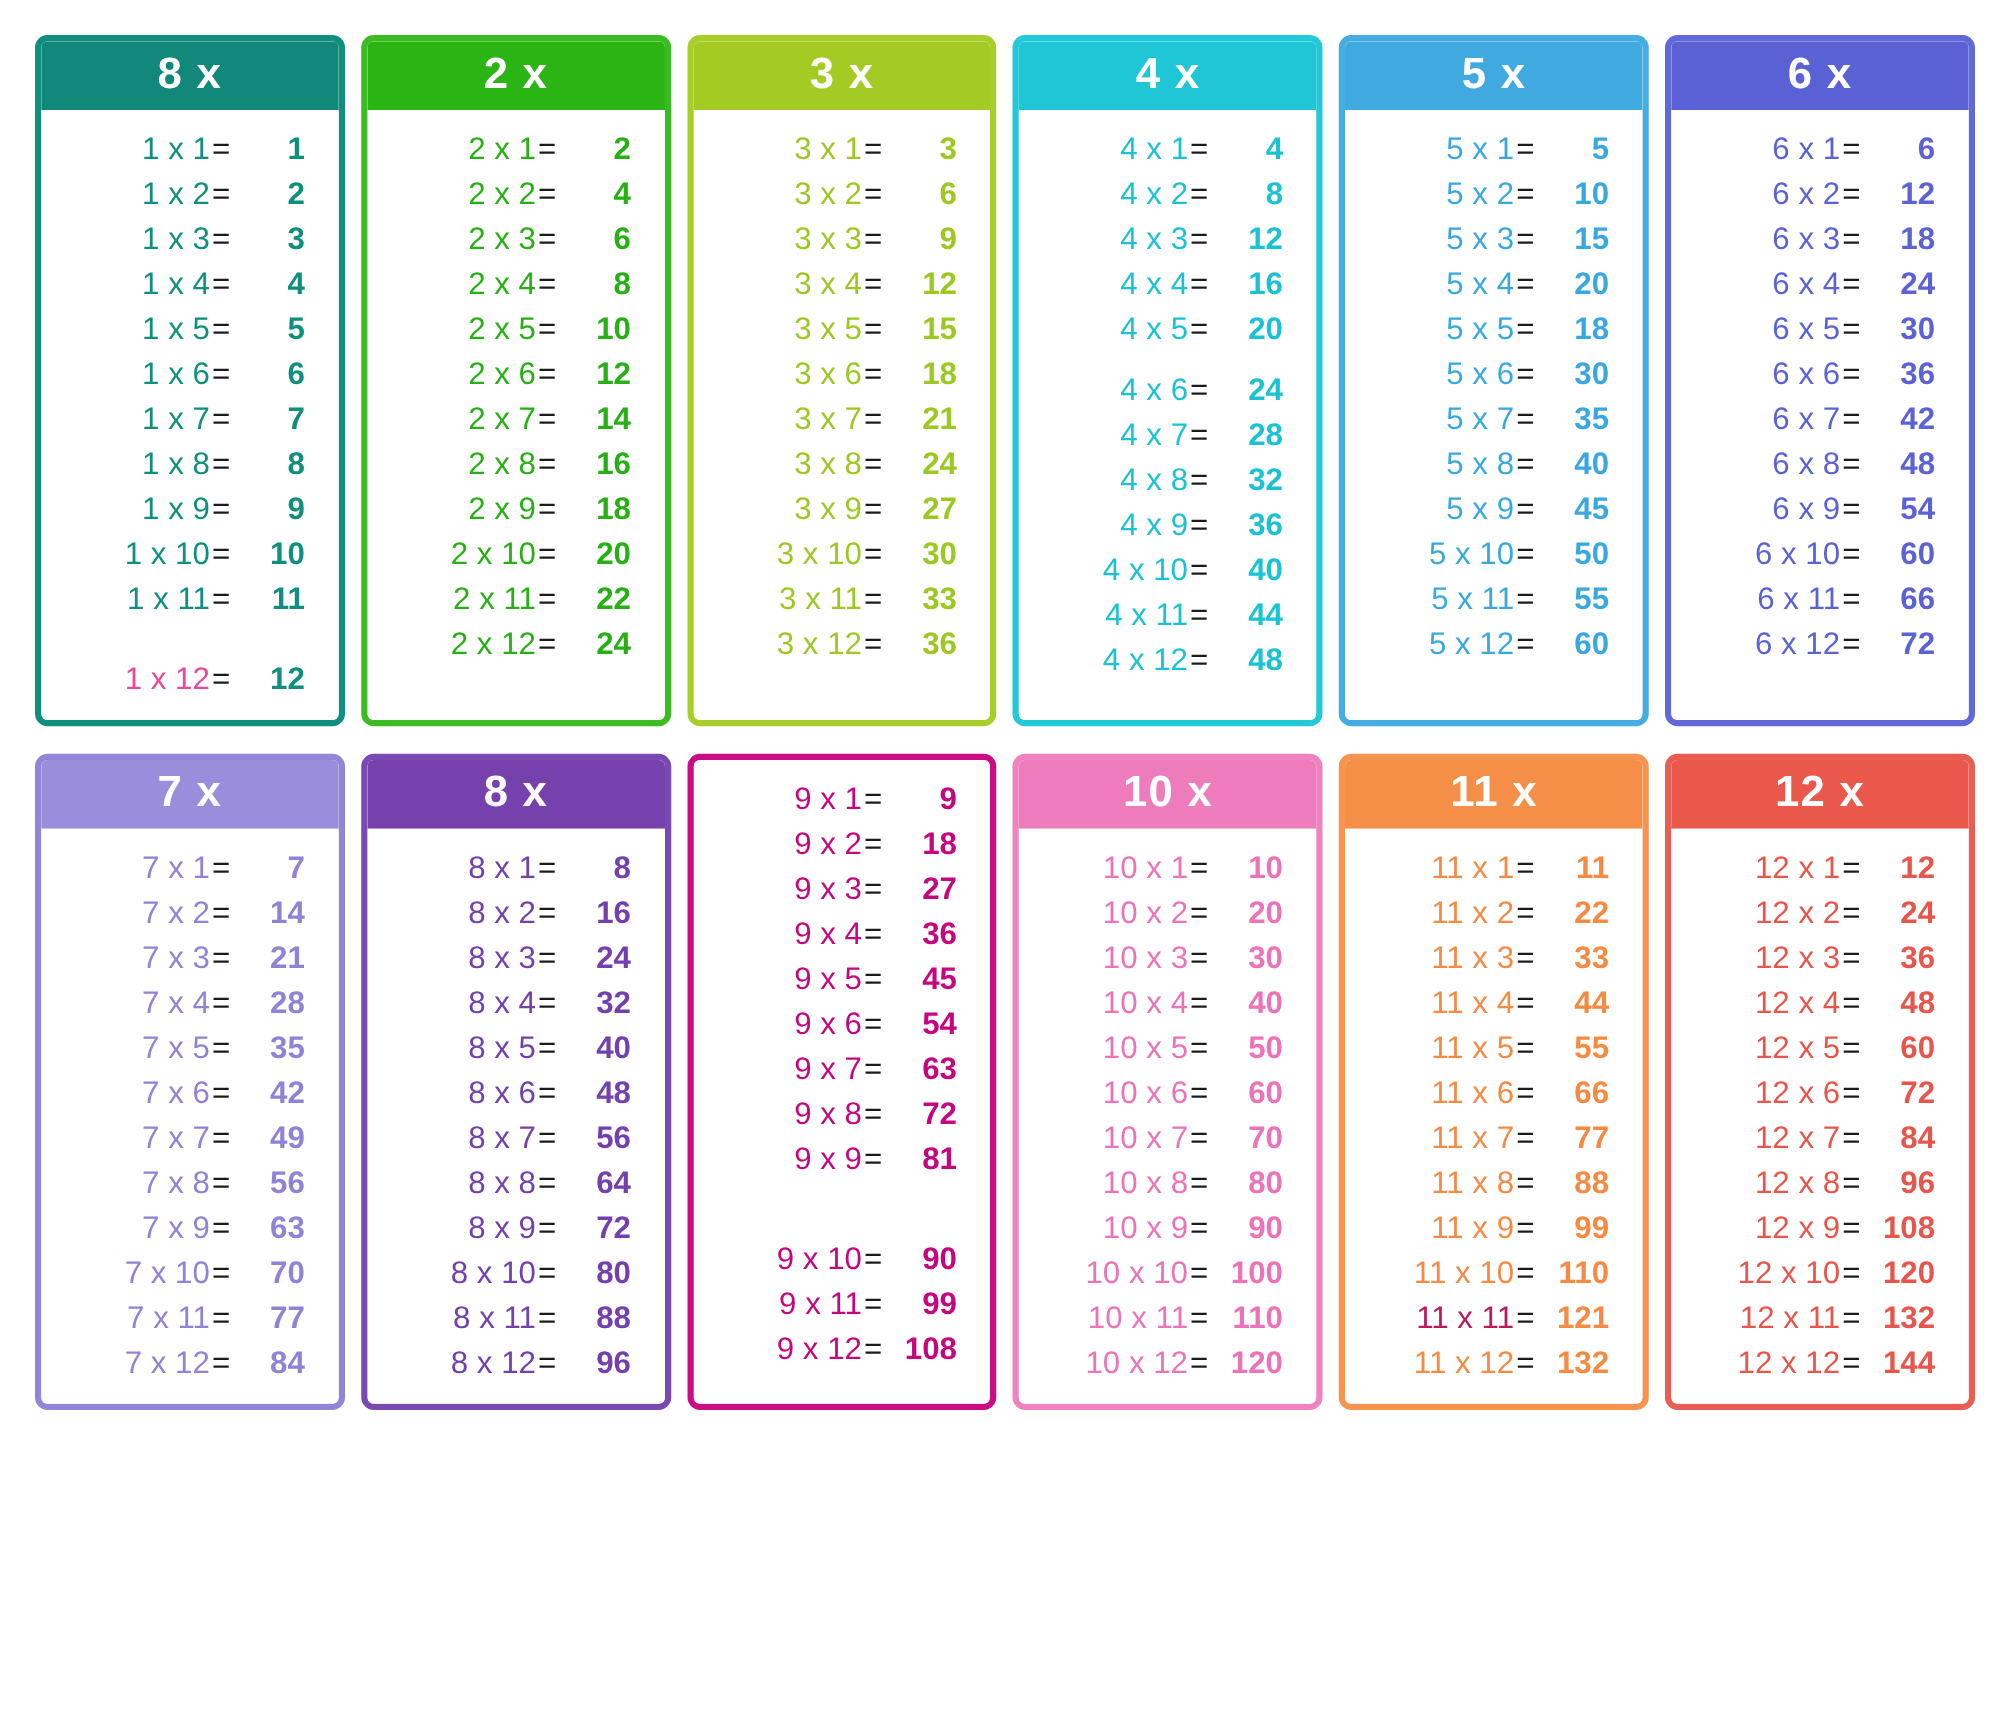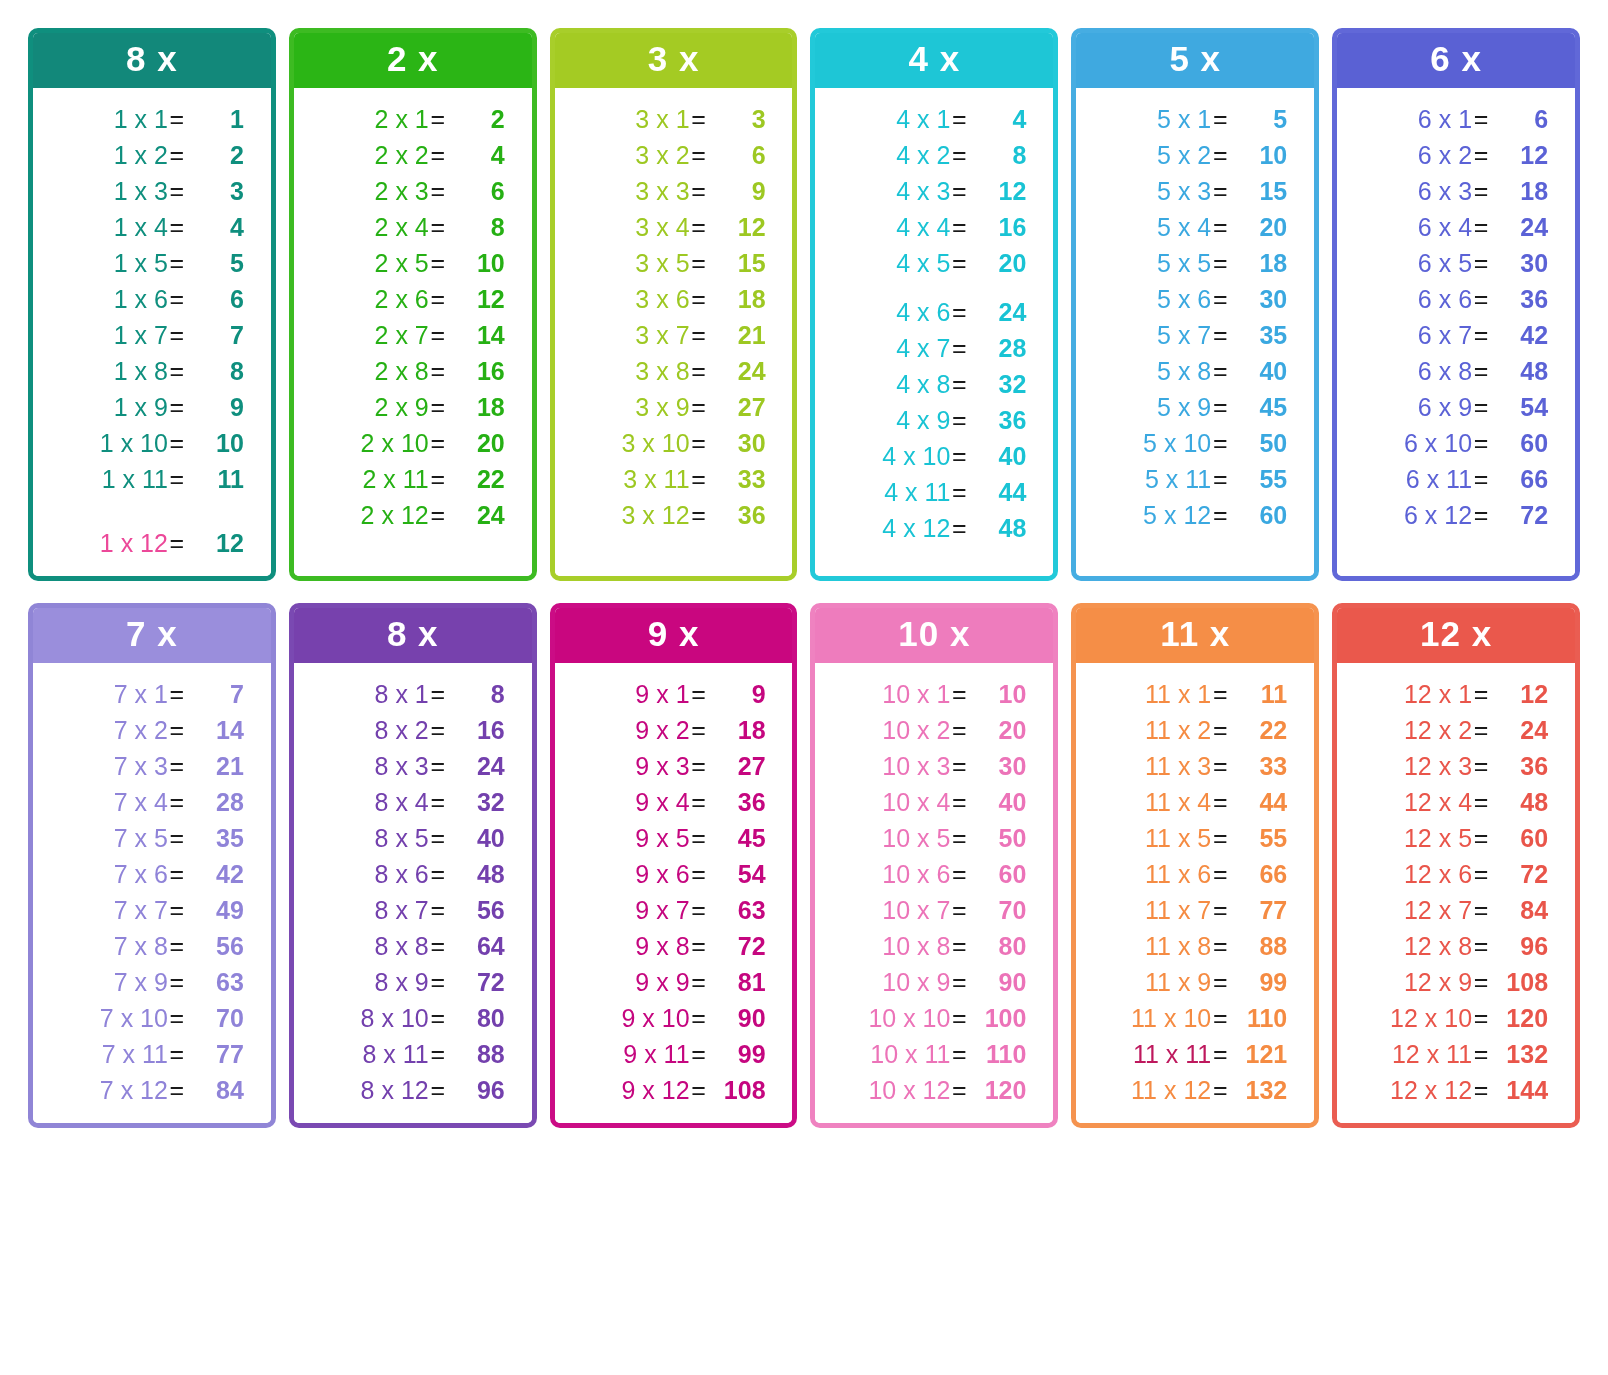--- a/index.html
+++ b/index.html
@@ -208,32 +208,31 @@
         <div class="row"><span class="lhs" style="color: rgb(115, 64, 173);"><span>8</span> <span>x</span> <span>6</span></span><span class="eq">=</span><span class="prod" style="color: rgb(115, 64, 173);">48</span></div>
         <div class="row"><span class="lhs" style="color: rgb(115, 64, 173);"><span>8</span> <span>x</span> <span>7</span></span><span class="eq">=</span><span class="prod" style="color: rgb(115, 64, 173);">56</span></div>
         <div class="row"><span class="lhs" style="color: rgb(115, 64, 173);"><span>8</span> <span>x</span> <span>8</span></span><span class="eq">=</span><span class="prod" style="color: rgb(115, 64, 173);">64</span></div>
         <div class="row"><span class="lhs" style="color: rgb(115, 64, 173);"><span>8</span> <span>x</span> <span>9</span></span><span class="eq">=</span><span class="prod" style="color: rgb(115, 64, 173);">72</span></div>
         <div class="row"><span class="lhs" style="color: rgb(115, 64, 173);"><span>8</span> <span>x</span> <span>10</span></span><span class="eq">=</span><span class="prod" style="color: rgb(115, 64, 173);">80</span></div>
         <div class="row"><span class="lhs" style="color: rgb(115, 64, 173);"><span>8</span> <span>x</span> <span>11</span></span><span class="eq">=</span><span class="prod" style="color: rgb(115, 64, 173);">88</span></div>
         <div class="row"><span class="lhs" style="color: rgb(115, 64, 173);"><span>8</span> <span>x</span> <span>12</span></span><span class="eq">=</span><span class="prod" style="color: rgb(115, 64, 173);">96</span></div>
       </div>
     </div>
     <div class="card" style="border-color: rgb(203, 12, 133);">
-      <div class="card-header" style="background: rgb(201, 6, 127);">9 x</div>
       <div class="card-body">
         <div class="row"><span class="lhs" style="color: rgb(197, 6, 127);"><span>9</span> <span>x</span> <span>1</span></span><span class="eq">=</span><span class="prod" style="color: rgb(197, 6, 127);">9</span></div>
         <div class="row"><span class="lhs" style="color: rgb(197, 6, 127);"><span>9</span> <span>x</span> <span>2</span></span><span class="eq">=</span><span class="prod" style="color: rgb(197, 6, 127);">18</span></div>
         <div class="row"><span class="lhs" style="color: rgb(197, 6, 127);"><span>9</span> <span>x</span> <span>3</span></span><span class="eq">=</span><span class="prod" style="color: rgb(197, 6, 127);">27</span></div>
         <div class="row"><span class="lhs" style="color: rgb(197, 6, 127);"><span>9</span> <span>x</span> <span>4</span></span><span class="eq">=</span><span class="prod" style="color: rgb(197, 6, 127);">36</span></div>
         <div class="row"><span class="lhs" style="color: rgb(197, 6, 127);"><span>9</span> <span>x</span> <span>5</span></span><span class="eq">=</span><span class="prod" style="color: rgb(197, 6, 127);">45</span></div>
         <div class="row"><span class="lhs" style="color: rgb(197, 6, 127);"><span>9</span> <span>x</span> <span>6</span></span><span class="eq">=</span><span class="prod" style="color: rgb(197, 6, 127);">54</span></div>
         <div class="row"><span class="lhs" style="color: rgb(197, 6, 127);"><span>9</span> <span>x</span> <span>7</span></span><span class="eq">=</span><span class="prod" style="color: rgb(197, 6, 127);">63</span></div>
         <div class="row"><span class="lhs" style="color: rgb(197, 6, 127);"><span>9</span> <span>x</span> <span>8</span></span><span class="eq">=</span><span class="prod" style="color: rgb(197, 6, 127);">72</span></div>
         <div class="row"><span class="lhs" style="color: rgb(197, 6, 127);"><span>9</span> <span>x</span> <span>9</span></span><span class="eq">=</span><span class="prod" style="color: rgb(197, 6, 127);">81</span></div>
-        <div class="row"><span class="lhs" style="color: rgb(197, 6, 127);"><span>9</span> <span>x</span> <span>10</span></span><span class="eq">=</span><span class="prod" style="color: rgb(197, 6, 127);">90</span></div>
+        <div class="row"><span class="lhs" style="color: rgb(197, 6, 127); margin-top: 44px;"><span>9</span> <span>x</span> <span>10</span></span><span class="eq">=</span><span class="prod" style="color: rgb(197, 6, 127);">90</span></div>
         <div class="row"><span class="lhs" style="color: rgb(197, 6, 127);"><span>9</span> <span>x</span> <span>11</span></span><span class="eq">=</span><span class="prod" style="color: rgb(197, 6, 127);">99</span></div>
         <div class="row"><span class="lhs" style="color: rgb(197, 6, 127);"><span>9</span> <span>x</span> <span>12</span></span><span class="eq">=</span><span class="prod" style="color: rgb(197, 6, 127);">108</span></div>
       </div>
     </div>
     <div class="card" style="border-color: rgb(239, 130, 192);">
       <div class="card-header" style="background: rgb(238, 124, 189);">10 x</div>
       <div class="card-body">
         <div class="row"><span class="lhs" style="color: rgb(236, 115, 184);"><span>10</span> <span>x</span> <span>1</span></span><span class="eq">=</span><span class="prod" style="color: rgb(236, 115, 184);">10</span></div>
         <div class="row"><span class="lhs" style="color: rgb(236, 115, 184);"><span>10</span> <span>x</span> <span>2</span></span><span class="eq">=</span><span class="prod" style="color: rgb(236, 115, 184);">20</span></div>
         <div class="row"><span class="lhs" style="color: rgb(236, 115, 184);"><span>10</span> <span>x</span> <span>3</span></span><span class="eq">=</span><span class="prod" style="color: rgb(236, 115, 184);">30</span></div>

